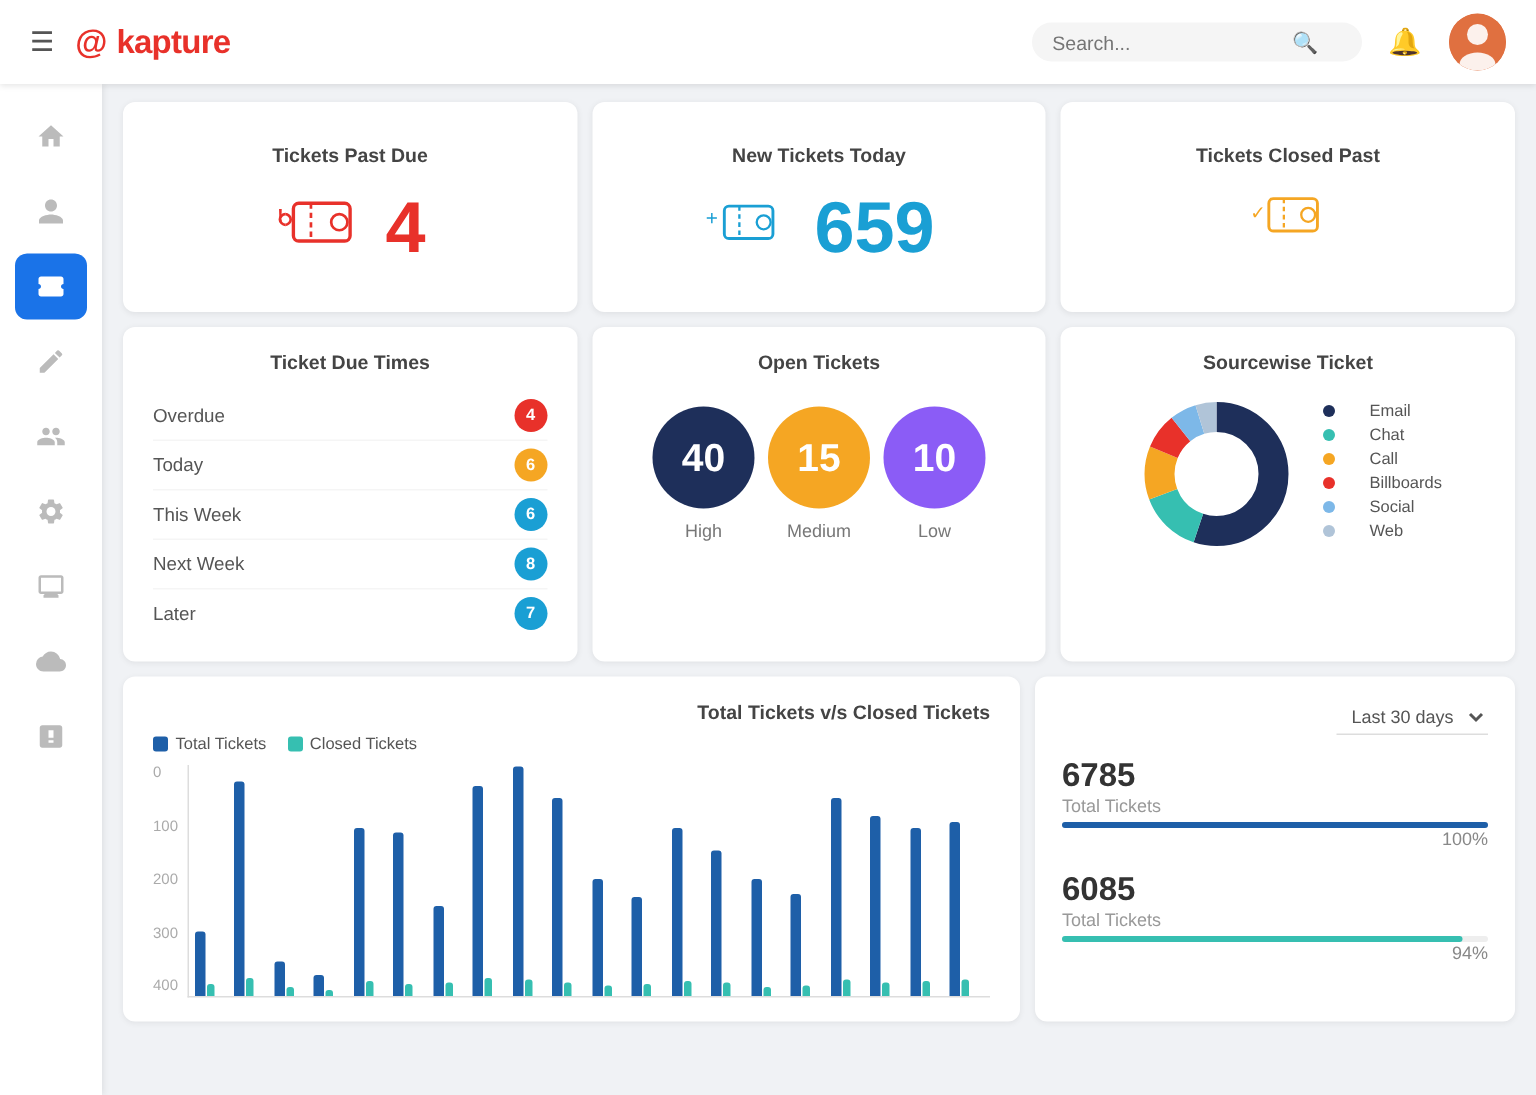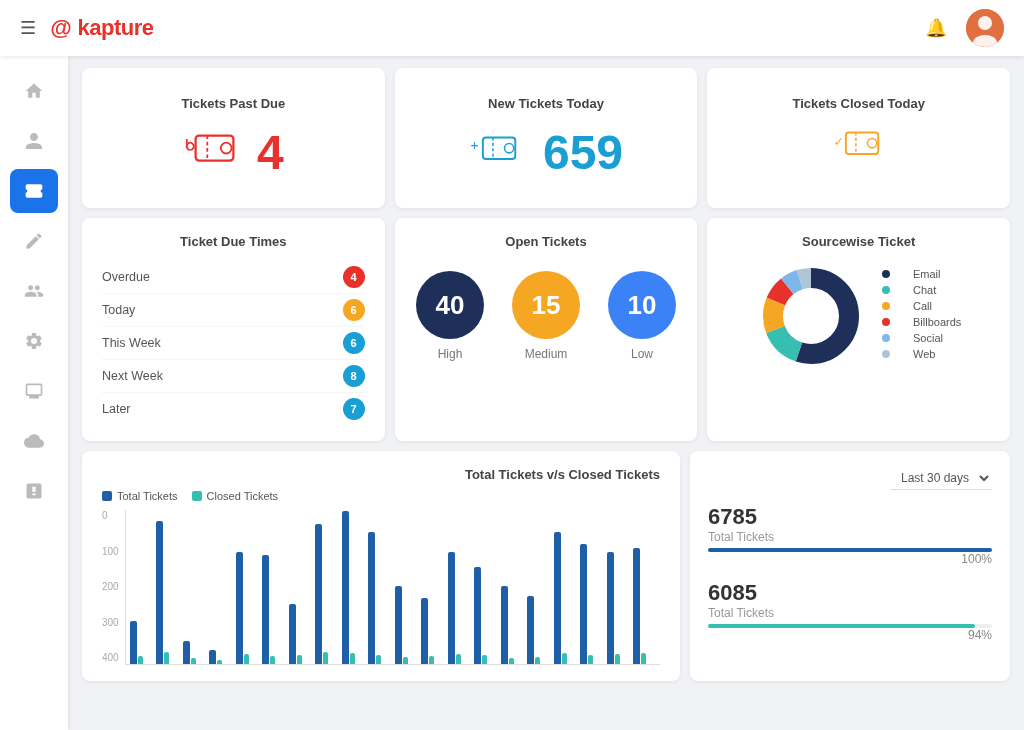--- a/index.html
+++ b/index.html
@@ -147,21 +147,21 @@
       justify-content: center;
       font-size: 11px;
       font-weight: 700;
       color: #fff;
     }
 
     
     .open-tickets-body {
       display: flex;
       justify-content: center;
-      gap: 28px;
+      gap: 9px;
       align-items: center;
       padding: 10px 0;
     }
     .ticket-circle {
       display: flex;
       flex-direction: column;
       align-items: center;
       gap: 8px;
     }
     .circle-bubble {
@@ -170,21 +170,21 @@
       border-radius: 50%;
       display: flex;
       align-items: center;
       justify-content: center;
       font-size: 26px;
       font-weight: 700;
       color: #fff;
     }
     .bubble-dark { background: #1e2f5a; }
     .bubble-orange { background: #f5a623; }
-    .bubble-teal { background: #3b82f6; }
+    .bubble-teal { background: #8b5cf6; }
     .ticket-circle .label { font-size: 12px; color: #777; }
 
     
     .sourcewise-body {
       display: flex;
       align-items: center;
       gap: 16px;
       justify-content: center;
     }
     .pie-chart { flex-shrink: 0; }
@@ -302,20 +302,24 @@
 </head>
 <body>
 
 <div class="topnav">
   <span class="hamburger">☰</span>
   <div class="logo">
     <span class="logo-icon">@</span>
     <span class="logo-text">kapture</span>
   </div>
   <div class="spacer"></div>
+  <div class="search-bar">
+    <input type="text" placeholder="Search..." style="">
+    <span class="search-icon">🔍</span>
+  </div>
   <span class="bell-icon">🔔</span>
   <div class="avatar">
     <svg viewBox="0 0 38 38" xmlns="http://www.w3.org/2000/svg">
       <circle cx="19" cy="19" r="19" fill="#e07040"></circle>
       <circle cx="19" cy="14" r="7" fill="#fff" opacity="0.9"></circle>
       <ellipse cx="19" cy="34" rx="12" ry="8" fill="#fff" opacity="0.9"></ellipse>
     </svg>
   </div>
 </div>
 
@@ -400,21 +404,21 @@
               <rect x="18" y="6" width="42" height="28" rx="4" stroke="#1a9fd4" stroke-width="2.5" fill="none"></rect>
               <line x1="31" y1="6" x2="31" y2="34" stroke="#1a9fd4" stroke-width="2" stroke-dasharray="4 3"></line>
               <circle cx="52" cy="20" r="6" fill="none" stroke="#1a9fd4" stroke-width="2"></circle>
             </svg>
           </div>
           <div class="number">659</div>
         </div>
       </div>
 
       <div class="stat-card card-orange">
-        <div class="card-title">Tickets Closed Today</div>
+        <div class="card-title">Tickets Closed Past</div>
         <div class="card-body">
           <div class="icon-area">
             <svg class="ticket-icon" viewBox="0 0 70 42" fill="none" xmlns="http://www.w3.org/2000/svg">
               <text x="2" y="24" font-size="16" fill="#f5a623">✓</text>
               <rect x="18" y="6" width="42" height="28" rx="4" stroke="#f5a623" stroke-width="2.5" fill="none"></rect>
               <line x1="31" y1="6" x2="31" y2="34" stroke="#f5a623" stroke-width="2" stroke-dasharray="4 3"></line>
               <circle cx="52" cy="20" r="6" fill="none" stroke="#f5a623" stroke-width="2"></circle>
             </svg>
           </div>
         </div>

